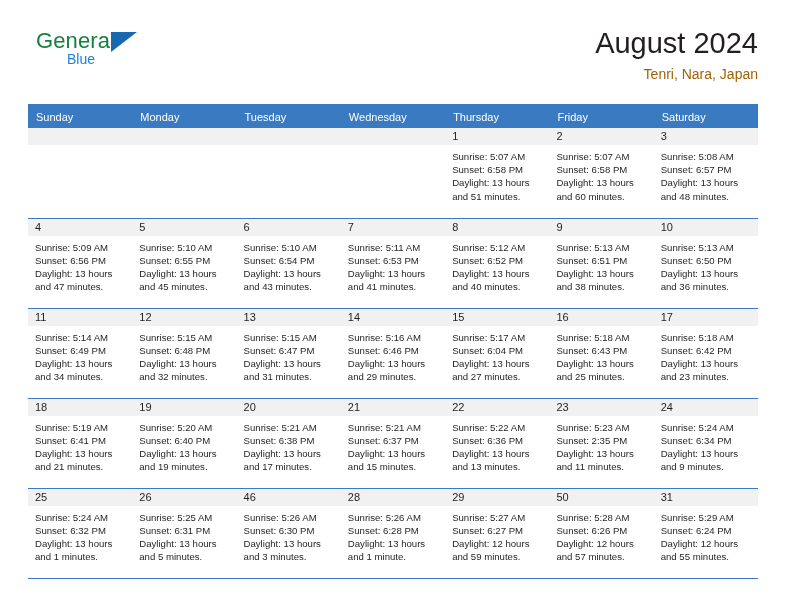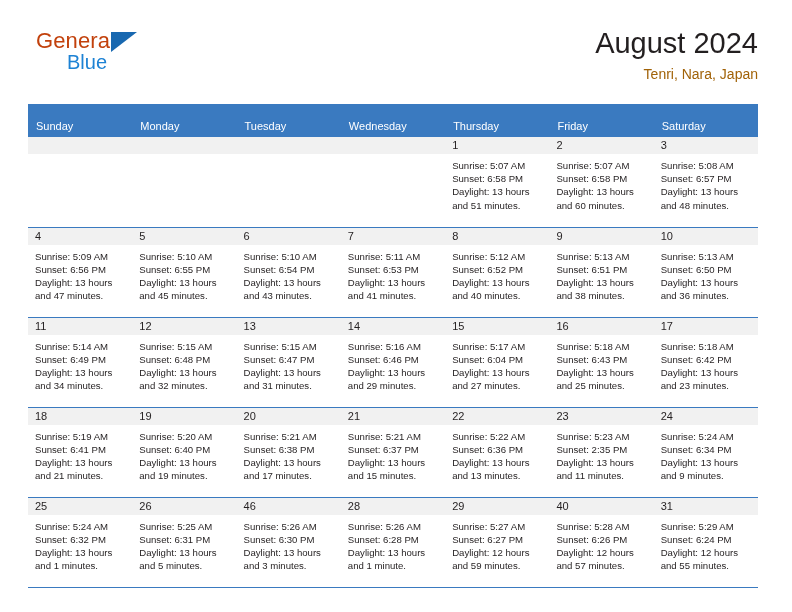--- a/index.html
+++ b/index.html
@@ -34,38 +34,38 @@
     top: 4px;
     width: 200px;
     height: 56px;
     line-height: 1;
   }
   .logo-general {
     position: absolute;
     left: 0;
     top: 0;
     font-size: 22px;
-    color: #c2410c;
+    color: #15803d;
     letter-spacing: 0.1px;
     font-weight: 400;
   }
   .logo-tri {
     position: absolute;
     left: 75px;
     top: 2px;
     width: 0;
     height: 0;
     border-left: 26px solid #1868b0;
     border-bottom: 20px solid transparent;
   }
   .logo-blue {
     position: absolute;
     left: 31px;
     top: 22px;
-    font-size: 20px;
+    font-size: 14px;
     color: #1d82d4;
     font-weight: 400;
   }
   .title-block {
     position: absolute;
     right: 0;
     top: 0;
     text-align: right;
   }
   .cal-title {
@@ -93,21 +93,21 @@
     width: 730px;
     border-collapse: collapse;
     table-layout: fixed;
   }
   .calendar th {
     background: #3a7ac0;
     color: #ffffff;
     font-size: 11px;
     font-weight: 400;
     text-align: left;
-    padding: 16px 0 5px 8px;
+    padding: 7px 0 5px 8px;
     height: 21px;
     border: none;
   }
   .calendar td {
     width: 104.28px;
     height: 90px;
     vertical-align: top;
     padding: 0;
     border-bottom: 1px solid #3a7ac0;
     background: #ffffff;
@@ -436,21 +436,21 @@
           <td>
             <span class="daynum">29</span>
             <div class="details">
               <div>Sunrise: 5:27 AM</div>
               <div>Sunset: 6:27 PM</div>
               <div>Daylight: 12 hours</div>
               <div>and 59 minutes.</div>
             </div>
           </td>
           <td>
-            <span class="daynum">40</span>
+            <span class="daynum">50</span>
             <div class="details">
               <div>Sunrise: 5:28 AM</div>
               <div>Sunset: 6:26 PM</div>
               <div>Daylight: 12 hours</div>
               <div>and 57 minutes.</div>
             </div>
           </td>
           <td>
             <span class="daynum">31</span>
             <div class="details">

